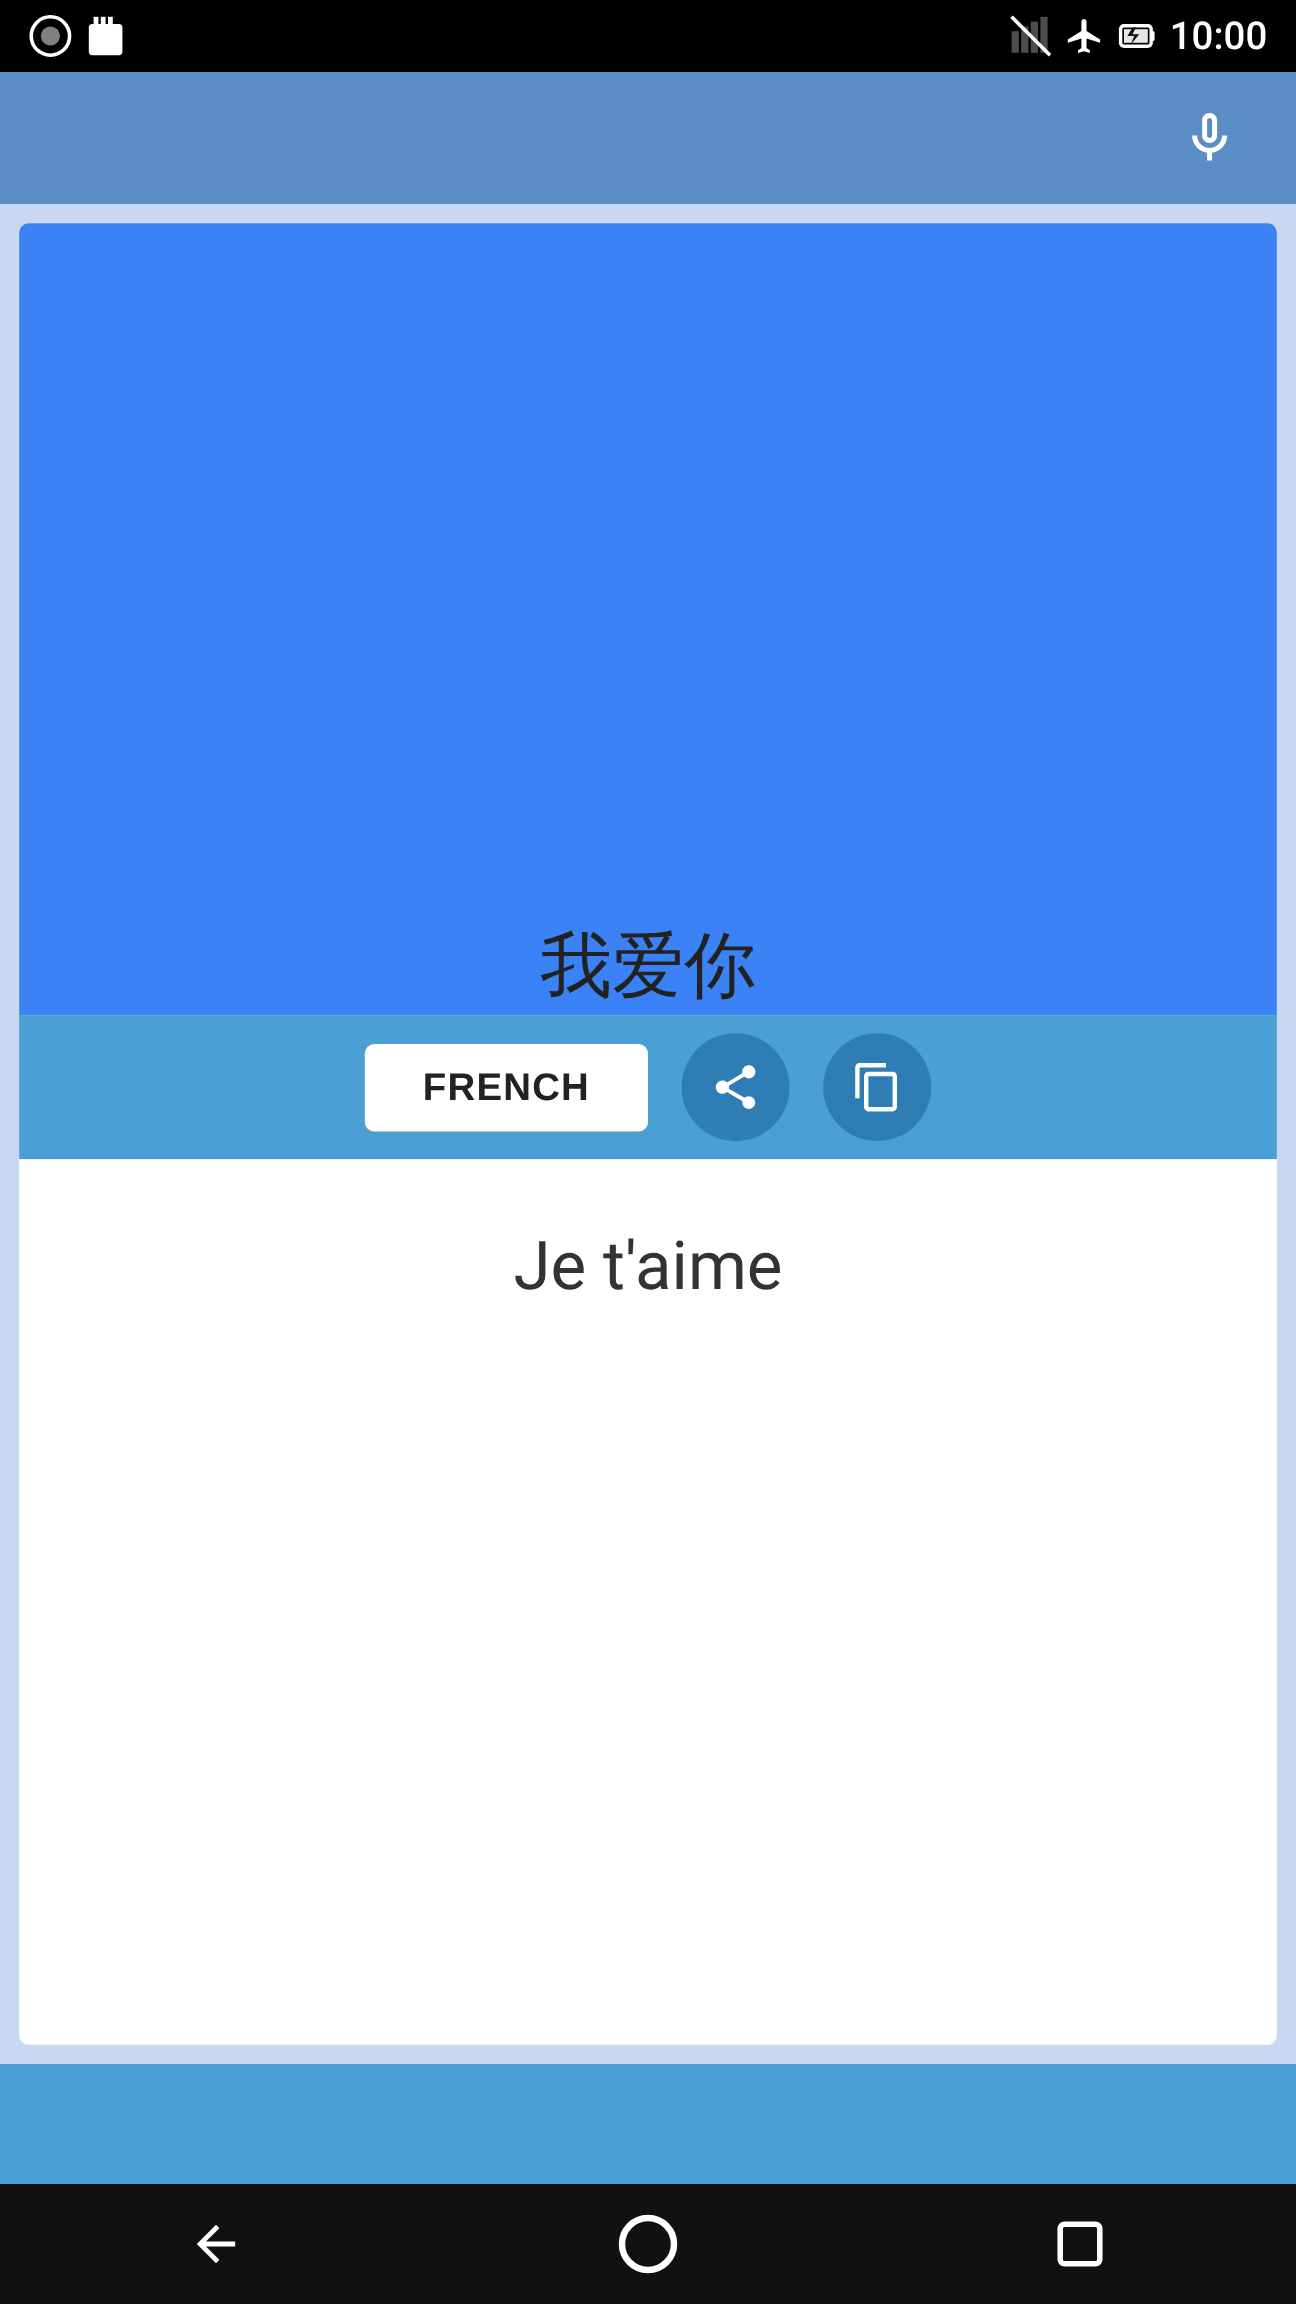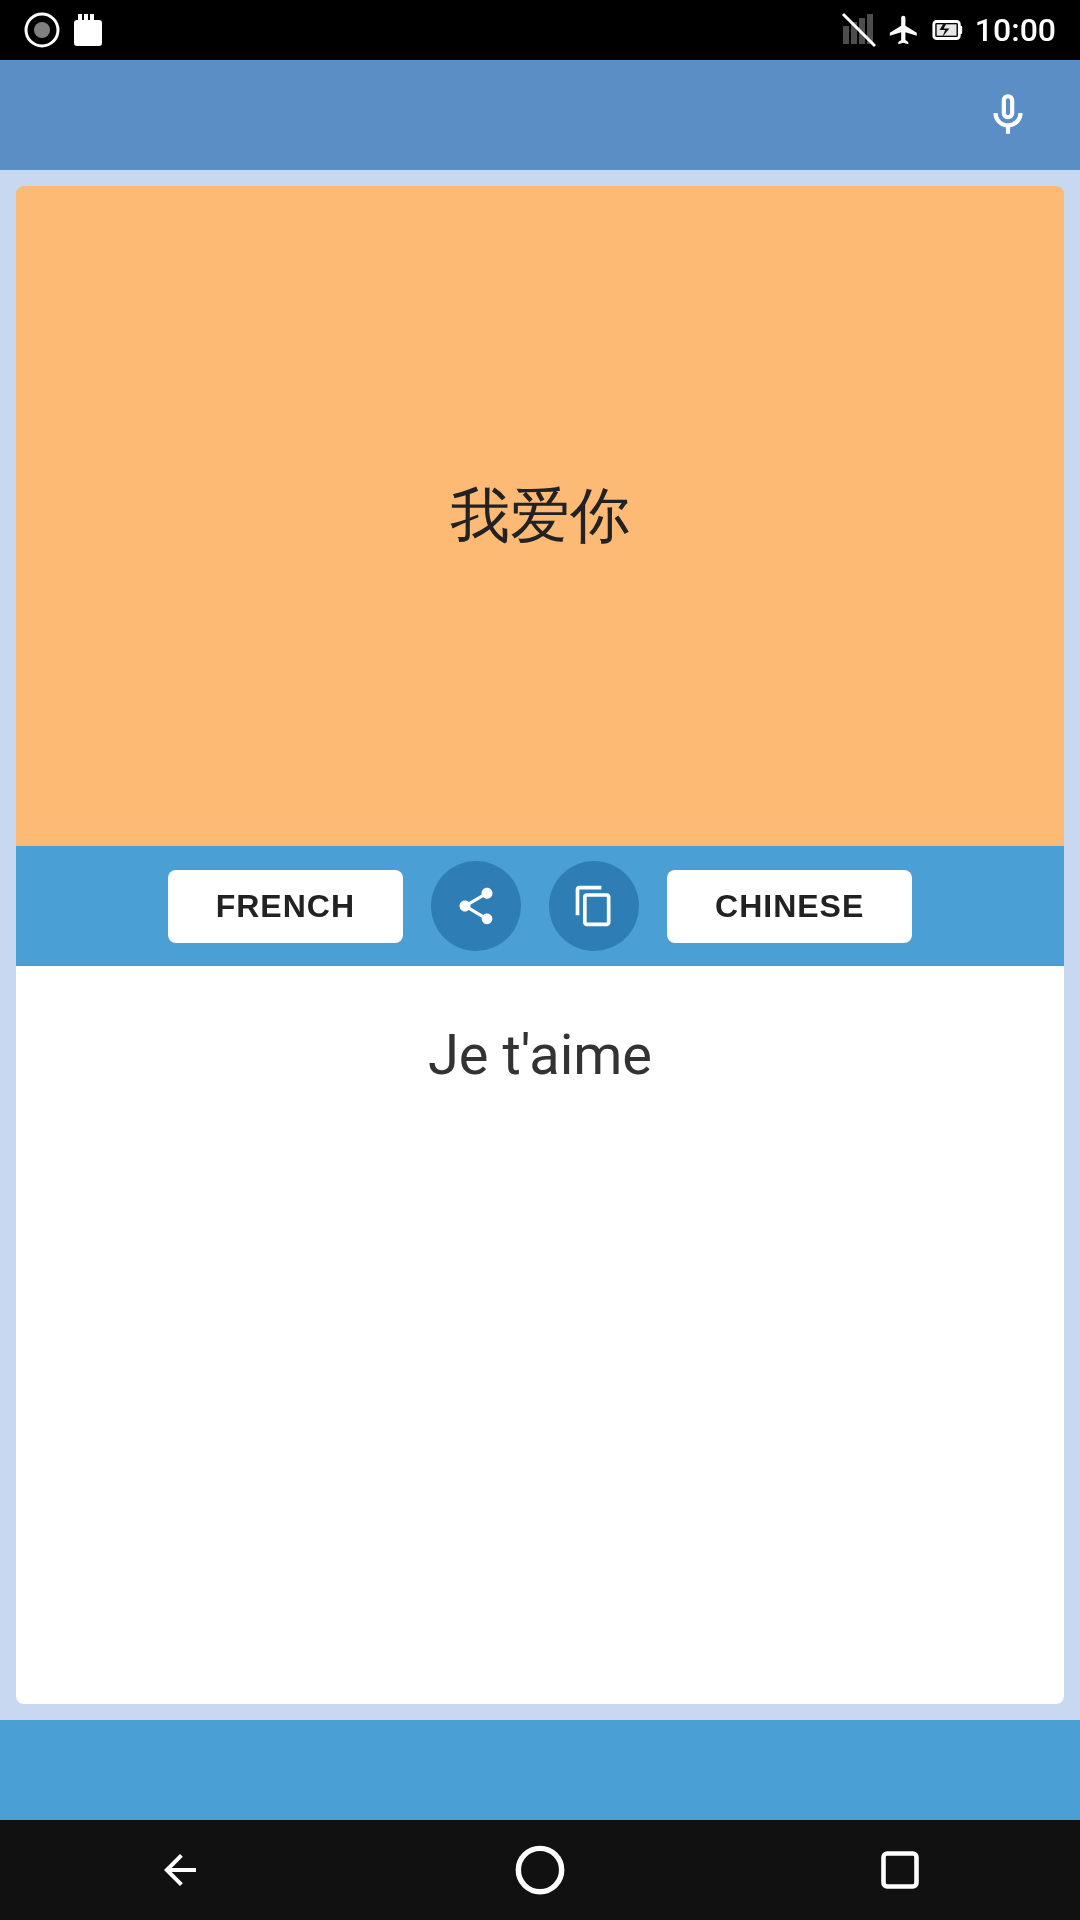--- a/index.html
+++ b/index.html
@@ -83,25 +83,25 @@
       flex: 1;
       background: #c8d8f0;
       display: flex;
       flex-direction: column;
       padding: 16px;
       gap: 0;
     }
 
     
     .translation-box-top {
-      background: #fdba74;
+      background: #3b82f6;
       border-radius: 8px 8px 0 0;
       flex: 0 0 660px;
       display: flex;
-      align-items: center;
+      align-items: flex-end;
       justify-content: center;
     }
 
     .chinese-text {
       font-size: 60px;
       color: #222;
       font-weight: 400;
     }
 
     
@@ -270,21 +270,20 @@
         <path d="M18 16.08c-.76 0-1.44.3-1.96.77L8.91 12.7c.05-.23.09-.46.09-.7s-.04-.47-.09-.7l7.05-4.11c.54.5 1.25.81 2.04.81 1.66 0 3-1.34 3-3s-1.34-3-3-3-3 1.34-3 3c0 .24.04.47.09.7L8.04 9.81C7.5 9.31 6.79 9 6 9c-1.66 0-3 1.34-3 3s1.34 3 3 3c.79 0 1.5-.31 2.04-.81l7.12 4.16c-.05.21-.08.43-.08.65 0 1.61 1.31 2.92 2.92 2.92 1.61 0 2.92-1.31 2.92-2.92s-1.31-2.92-2.92-2.92z"></path>
       </svg>
     </button>
 
     <button class="action-button">
       <svg viewBox="0 0 24 24">
         <path d="M16 1H4c-1.1 0-2 .9-2 2v14h2V3h12V1zm3 4H8c-1.1 0-2 .9-2 2v14c0 1.1.9 2 2 2h11c1.1 0 2-.9 2-2V7c0-1.1-.9-2-2-2zm0 16H8V7h11v14z"></path>
       </svg>
     </button>
 
-    <button class="language-button">CHINESE</button>
   </div>
 
   <div class="translation-box-bottom">
     <span class="french-text">Je t'aime</span>
   </div>
 
 </div>
 
 <div class="bottom-bar"></div>
 

